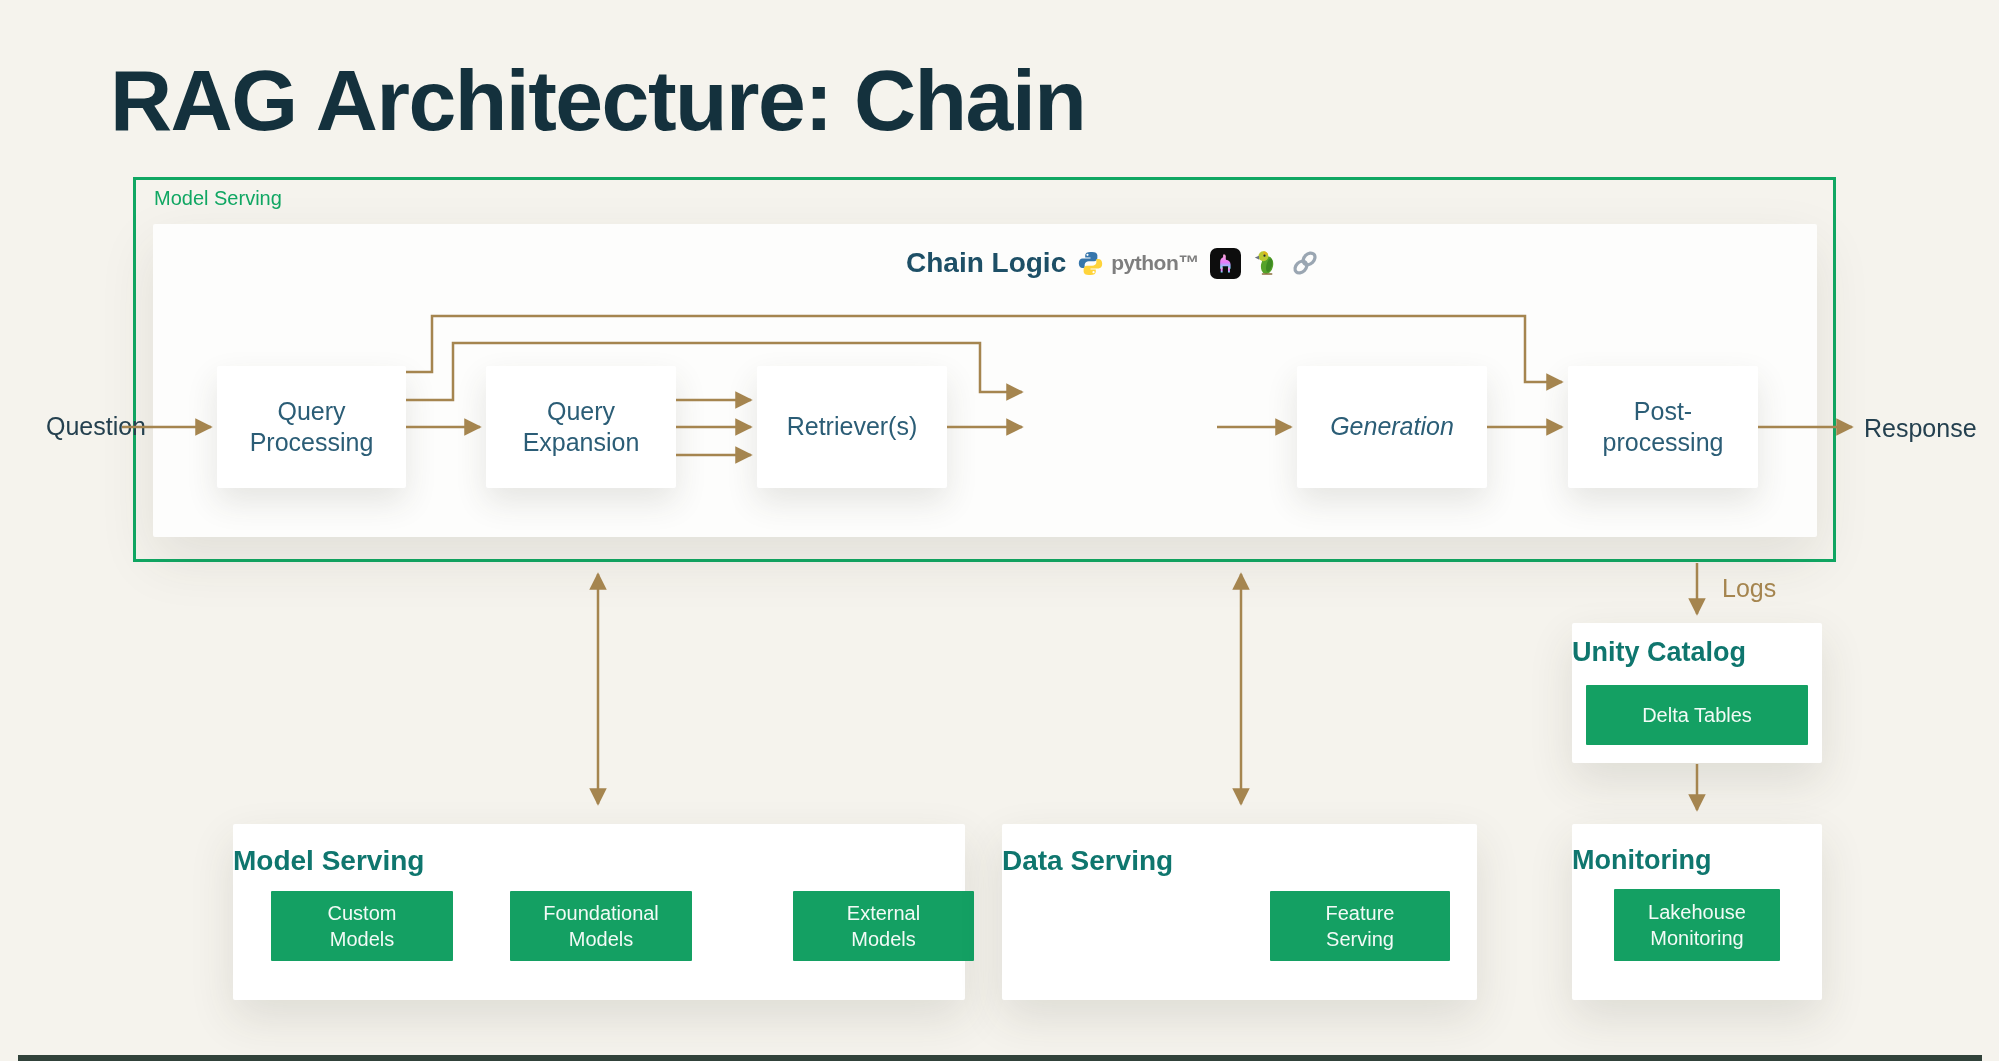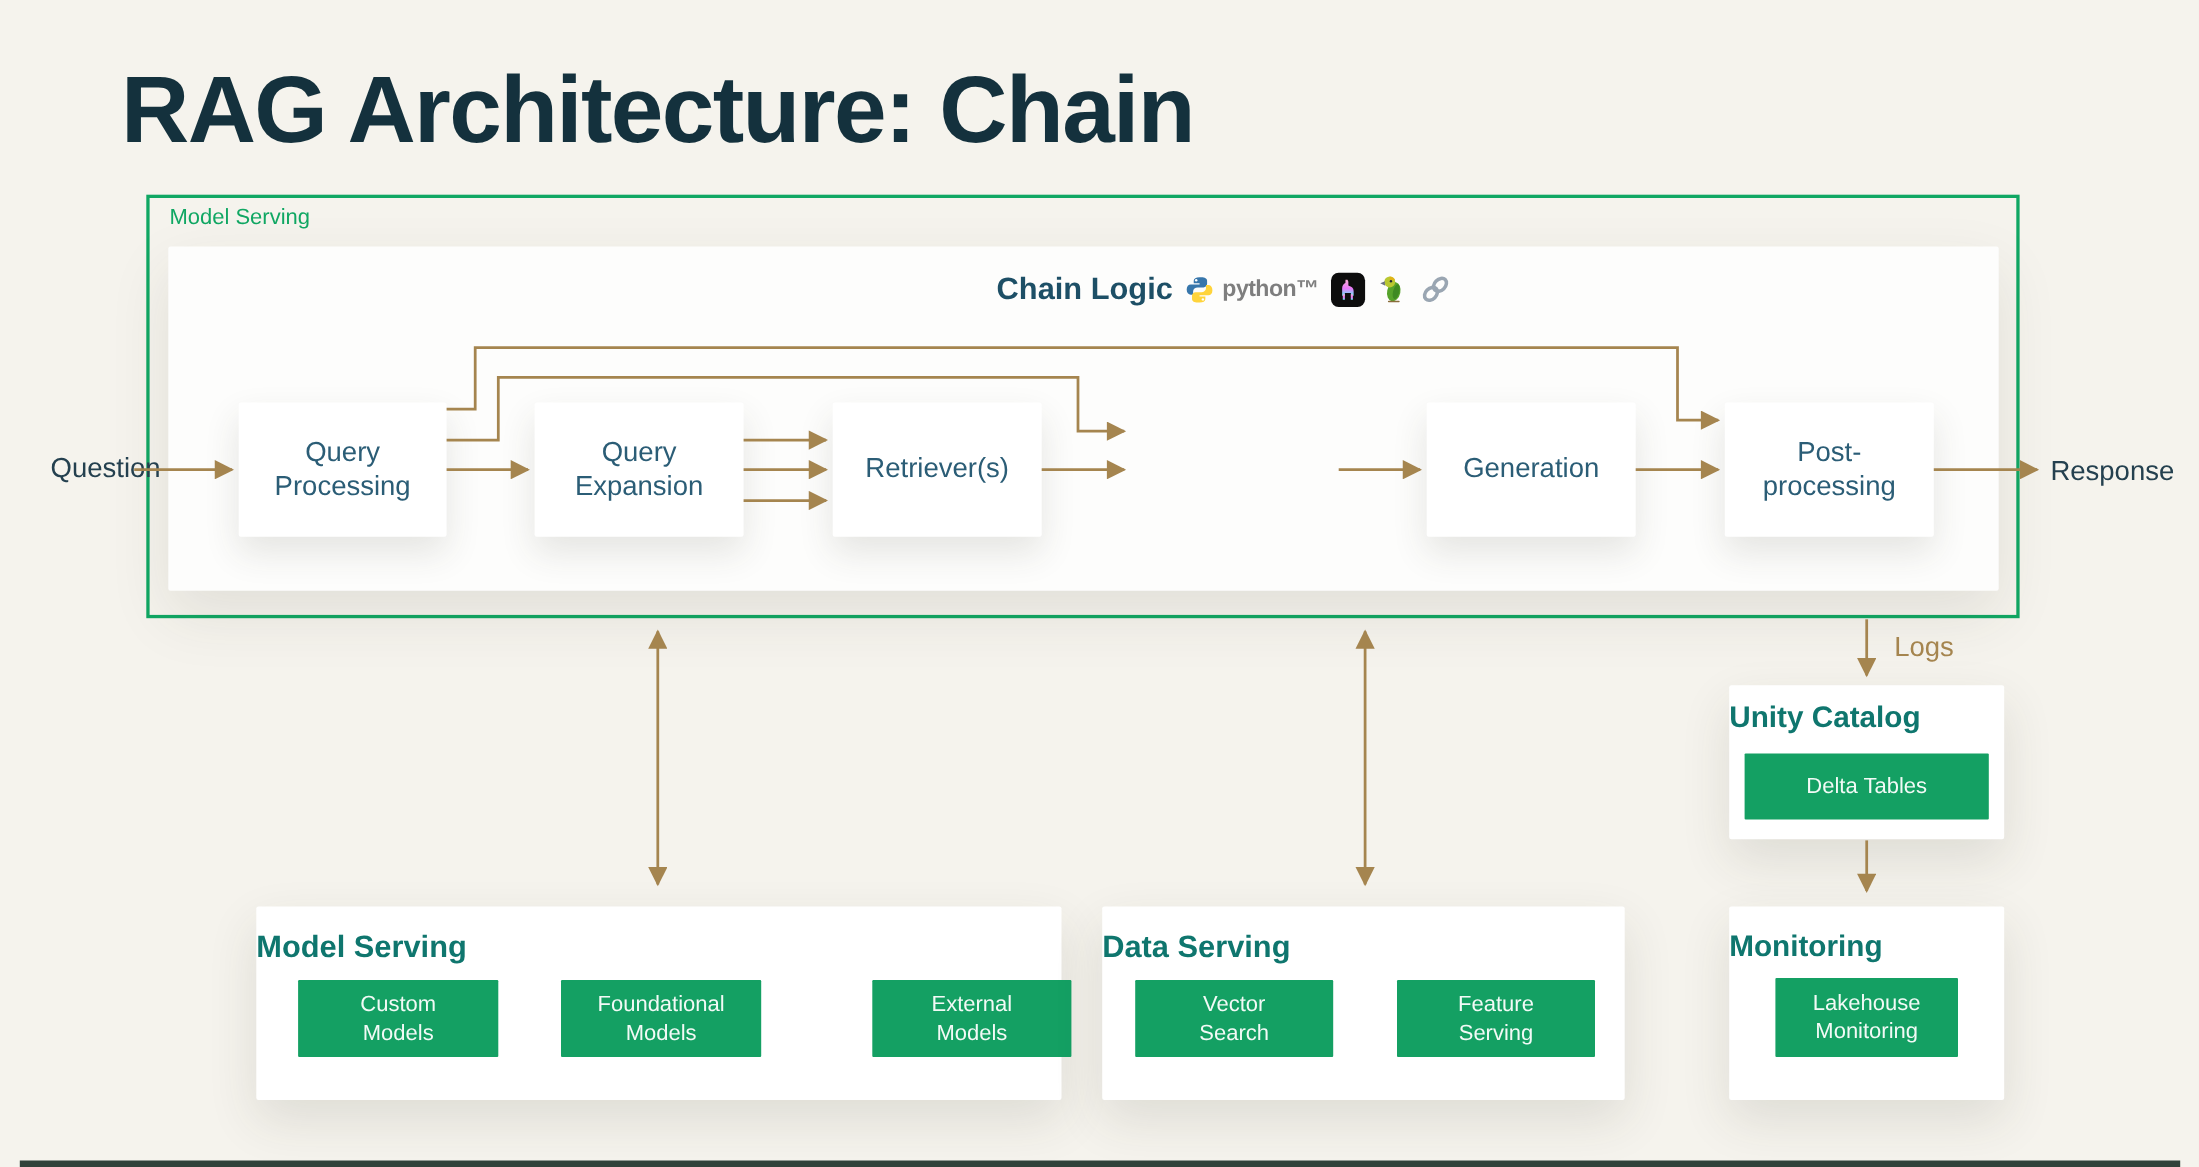--- a/index.html
+++ b/index.html
@@ -152,21 +152,21 @@
     <span class="node-label">Query
 Processing</span>
   </div>
   <div class="node" style="left:486px;">
     <span class="node-label">Query
 Expansion</span>
   </div>
   <div class="node" style="left:757px;">
     <span class="node-label">Retriever(s)</span>
   </div>
-  <div class="node" style="left:1297px;">
+  <div class="node" style="left:1297px;font-style:italic;">
     <span class="node-label">Generation</span>
   </div>
   <div class="node" style="left:1568px;">
     <span class="node-label">Post-
 processing</span>
   </div>
 
   <div class="io-label" style="left:0px;top:412px;width:118px;text-align:right;padding-left:28px;">Question</div>
   <div class="io-label" style="left:1864px;top:414px;">Response</div>
 
@@ -175,22 +175,20 @@
     <div class="chip" style="left:38px;top:67px;width:182px;height:70px;">Custom
 Models</div>
     <div class="chip" style="left:277px;top:67px;width:182px;height:70px;">Foundational
 Models</div>
     <div class="chip" style="left:516px;top:67px;width:181px;height:70px;margin-left:44px;">External
 Models</div>
   </div>
 
   <div class="big-box" style="left:1002px;top:824px;width:475px;height:176px;">
     <div class="big-box-title" style="top:21px;">Data Serving</div>
-    <div class="chip" style="left:30px;top:67px;width:180px;height:70px;">Vector
-Search</div>
     <div class="chip" style="left:268px;top:67px;width:180px;height:70px;">Feature
 Serving</div>
   </div>
 
   <div class="logs-label">Logs</div>
 
   <div class="big-box" style="left:1572px;top:623px;width:250px;height:140px;">
     <div class="big-box-title" style="top:14px;font-size:27px;">Unity Catalog</div>
     <div class="chip" style="left:14px;top:62px;width:222px;height:60px;">Delta Tables</div>
   </div>

